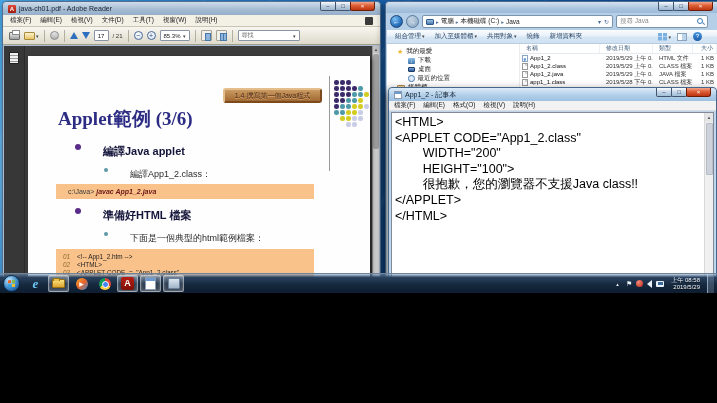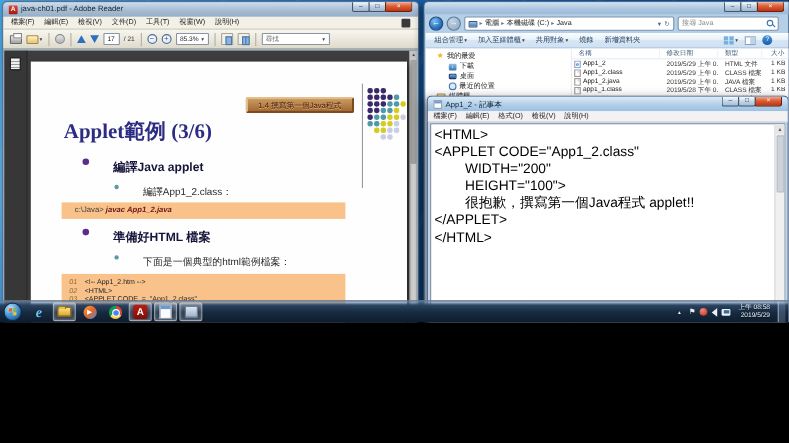--- a/index.html
+++ b/index.html
@@ -503,21 +503,21 @@
         <span class="menu-item">格式(O)</span>
         <span class="menu-item">檢視(V)</span>
         <span class="menu-item">說明(H)</span>
       </div>
     <div class="np-content">
       <div class="np-text" id="np-text">
           <div class="np-line">&lt;HTML&gt;</div>
           <div class="np-line">&lt;APPLET CODE="App1_2.class"</div>
           <div class="np-line">        WIDTH="200"</div>
           <div class="np-line">        HEIGHT="100"&gt;</div>
-          <div class="np-line">        很抱歉，撰寫第一個Java程式 applet!!</div>
+          <div class="np-line">        很抱歉，您的瀏覽器不支援Java class!!</div>
           <div class="np-line">&lt;/APPLET&gt;</div>
           <div class="np-line">&lt;/HTML&gt;</div>
         </div>
       <div class="np-scroll">
         <span class="arr up">▲</span>
         <span class="thumb"></span>
         <span class="arr dn">▼</span>
       </div>
     </div>
   </div>

